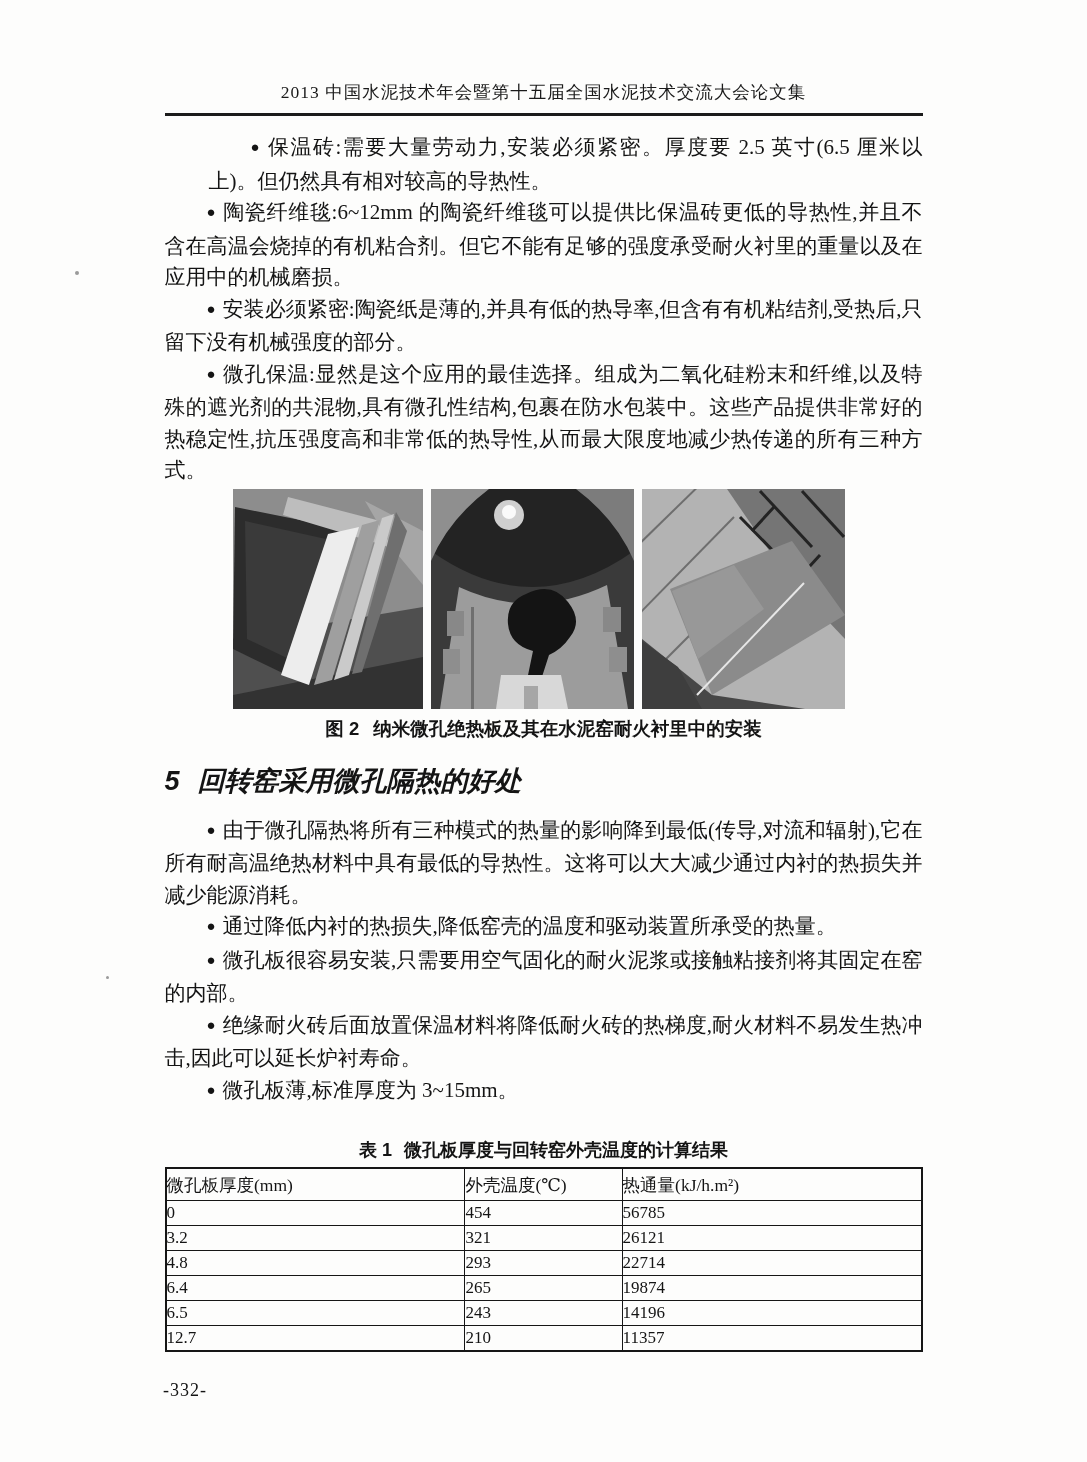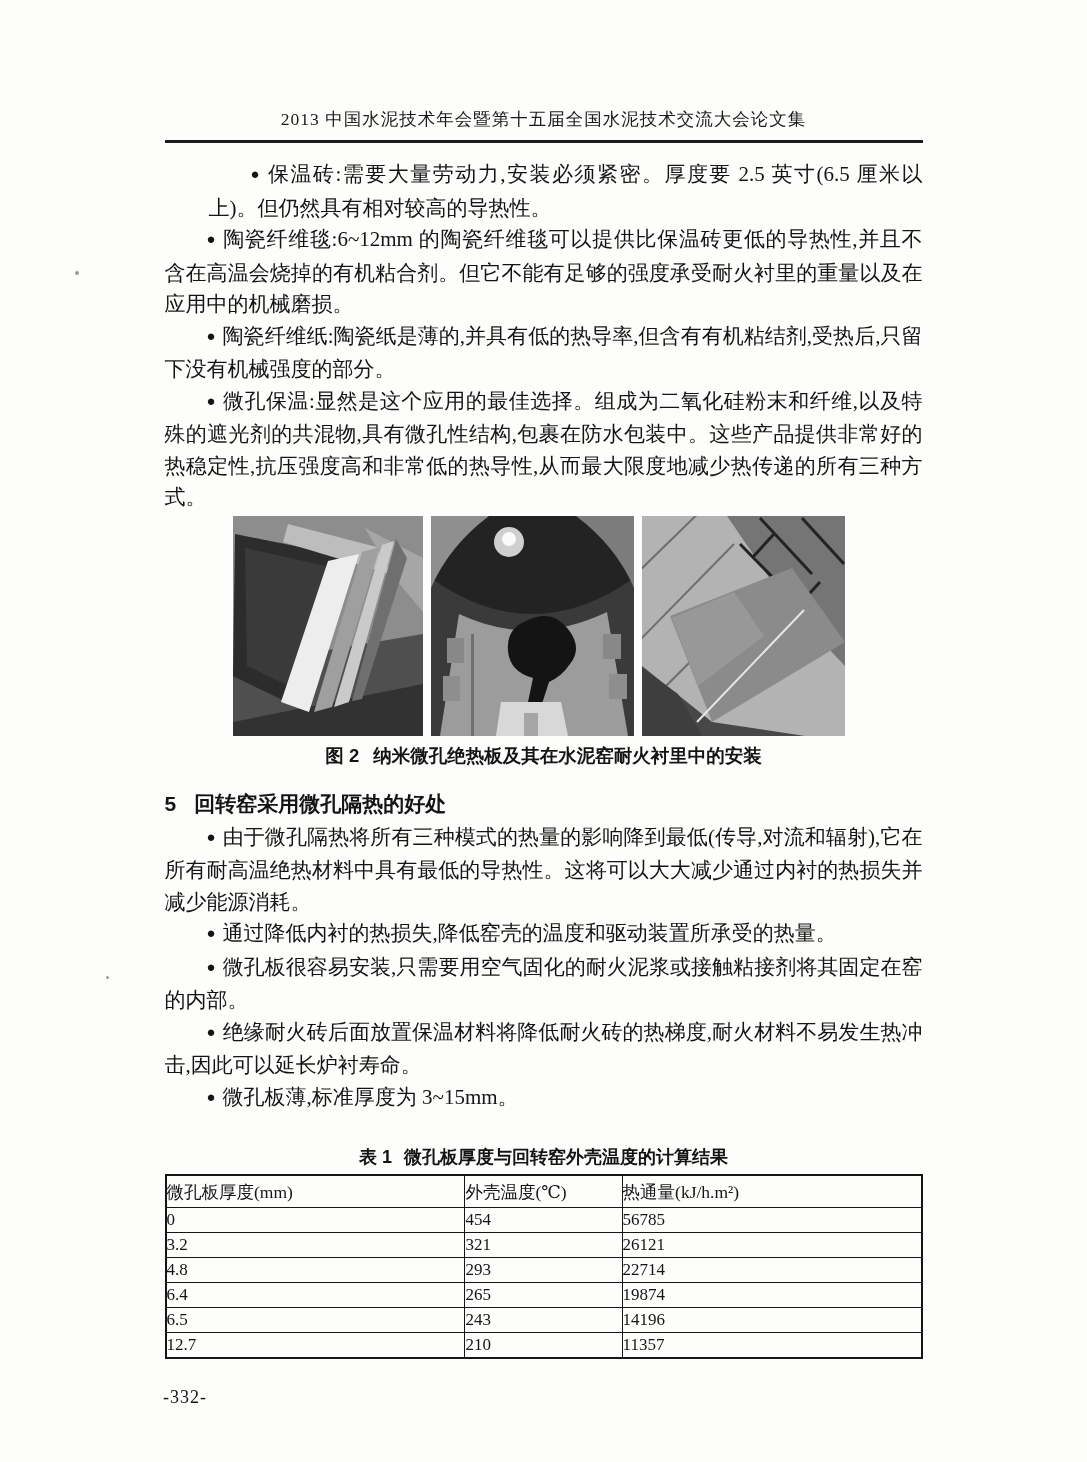--- a/index.html
+++ b/index.html
@@ -4,21 +4,21 @@
 <style>
   html,body{margin:0;padding:0;background:#e9e9e9;}
   .page{
     position:relative;
     width:1087px;height:1462px;
     background:#fdfdfc;
     color:#141414;
     font-family:"Liberation Serif","DejaVu Serif",serif;
     overflow:hidden;
     box-sizing:border-box;
-    padding-top:107px;
+    padding-top:80px;
   }
   .header-line{
     text-align:center;
     font-size:17.5px;
     letter-spacing:1px;
     color:#1a1a1a;
   }
   .rule{
     width:758px;margin:9px auto 0 auto;
     height:3px;background:#1b1b1b;
@@ -49,24 +49,25 @@
   .photo{display:block;background:#888;}
   .fig-caption{
     margin-top:7px;
     text-align:center;
     font-size:18.5px;
     font-weight:700;
     font-family:"Liberation Sans","DejaVu Sans",sans-serif;
   }
   .fig-caption .cap-label{margin-right:14px;}
   .sec-heading{
-    margin:22px 0 4px 0;
-    font-size:21px;
+    margin:22px 0 16px 0;
+    font-size:27px;
     font-weight:700;
     font-family:"Liberation Sans","DejaVu Sans",sans-serif;
+    font-style:italic;
   }
   .sec-heading .sec-num{margin-right:18px;}
   .tbl-caption{
     margin-top:30px;
     text-align:center;
     font-size:18px;
     font-weight:700;
     font-family:"Liberation Sans","DejaVu Sans",sans-serif;
   }
   .tbl-caption .cap-label{margin-right:12px;}
@@ -104,21 +105,21 @@
 
   <div class="header-line">2013 中国水泥技术年会暨第十五届全国水泥技术交流大会论文集</div>
   <div class="rule"></div>
 
   <div class="content">
 
     <p class="para"><span class="bullet">●</span><span>保温砖:需要大量劳动力,安装必须紧密。厚度要 2.5 英寸(6.5 厘米以上)。但仍然具有相对较高的导热性。</span></p>
 
     <p class="para"><span class="bullet">●</span><span>陶瓷纤维毯:6~12mm 的陶瓷纤维毯可以提供比保温砖更低的导热性,并且不含在高温会烧掉的有机粘合剂。但它不能有足够的强度承受耐火衬里的重量以及在应用中的机械磨损。</span></p>
 
-    <p class="para"><span class="bullet">●</span><span>陶瓷纤维纸:陶瓷纸是薄的,并具有低的热导率,但含有有机粘结剂,受热后,只留下没有机械强度的部分。</span></p>
+    <p class="para"><span class="bullet">●</span><span>安装必须紧密:陶瓷纸是薄的,并具有低的热导率,但含有有机粘结剂,受热后,只留下没有机械强度的部分。</span></p>
 
     <p class="para"><span class="bullet">●</span><span>微孔保温:显然是这个应用的最佳选择。组成为二氧化硅粉末和纤维,以及特殊的遮光剂的共混物,具有微孔性结构,包裹在防水包装中。这些产品提供非常好的热稳定性,抗压强度高和非常低的热导性,从而最大限度地减少热传递的所有三种方式。</span></p>
 
     <div class="figure">
       <div class="photos">
 
         <svg class="photo" width="190" height="220" viewBox="0 0 190 220" role="img" aria-label="stacked nano-microporous insulation panels">
           <rect width="190" height="220" fill="#8d8d8d"></rect>
           <polygon points="0,150 190,118 190,220 0,220" fill="#4f4f4f"></polygon>
           <polygon points="0,206 190,168 190,220 0,220" fill="#323232"></polygon>

